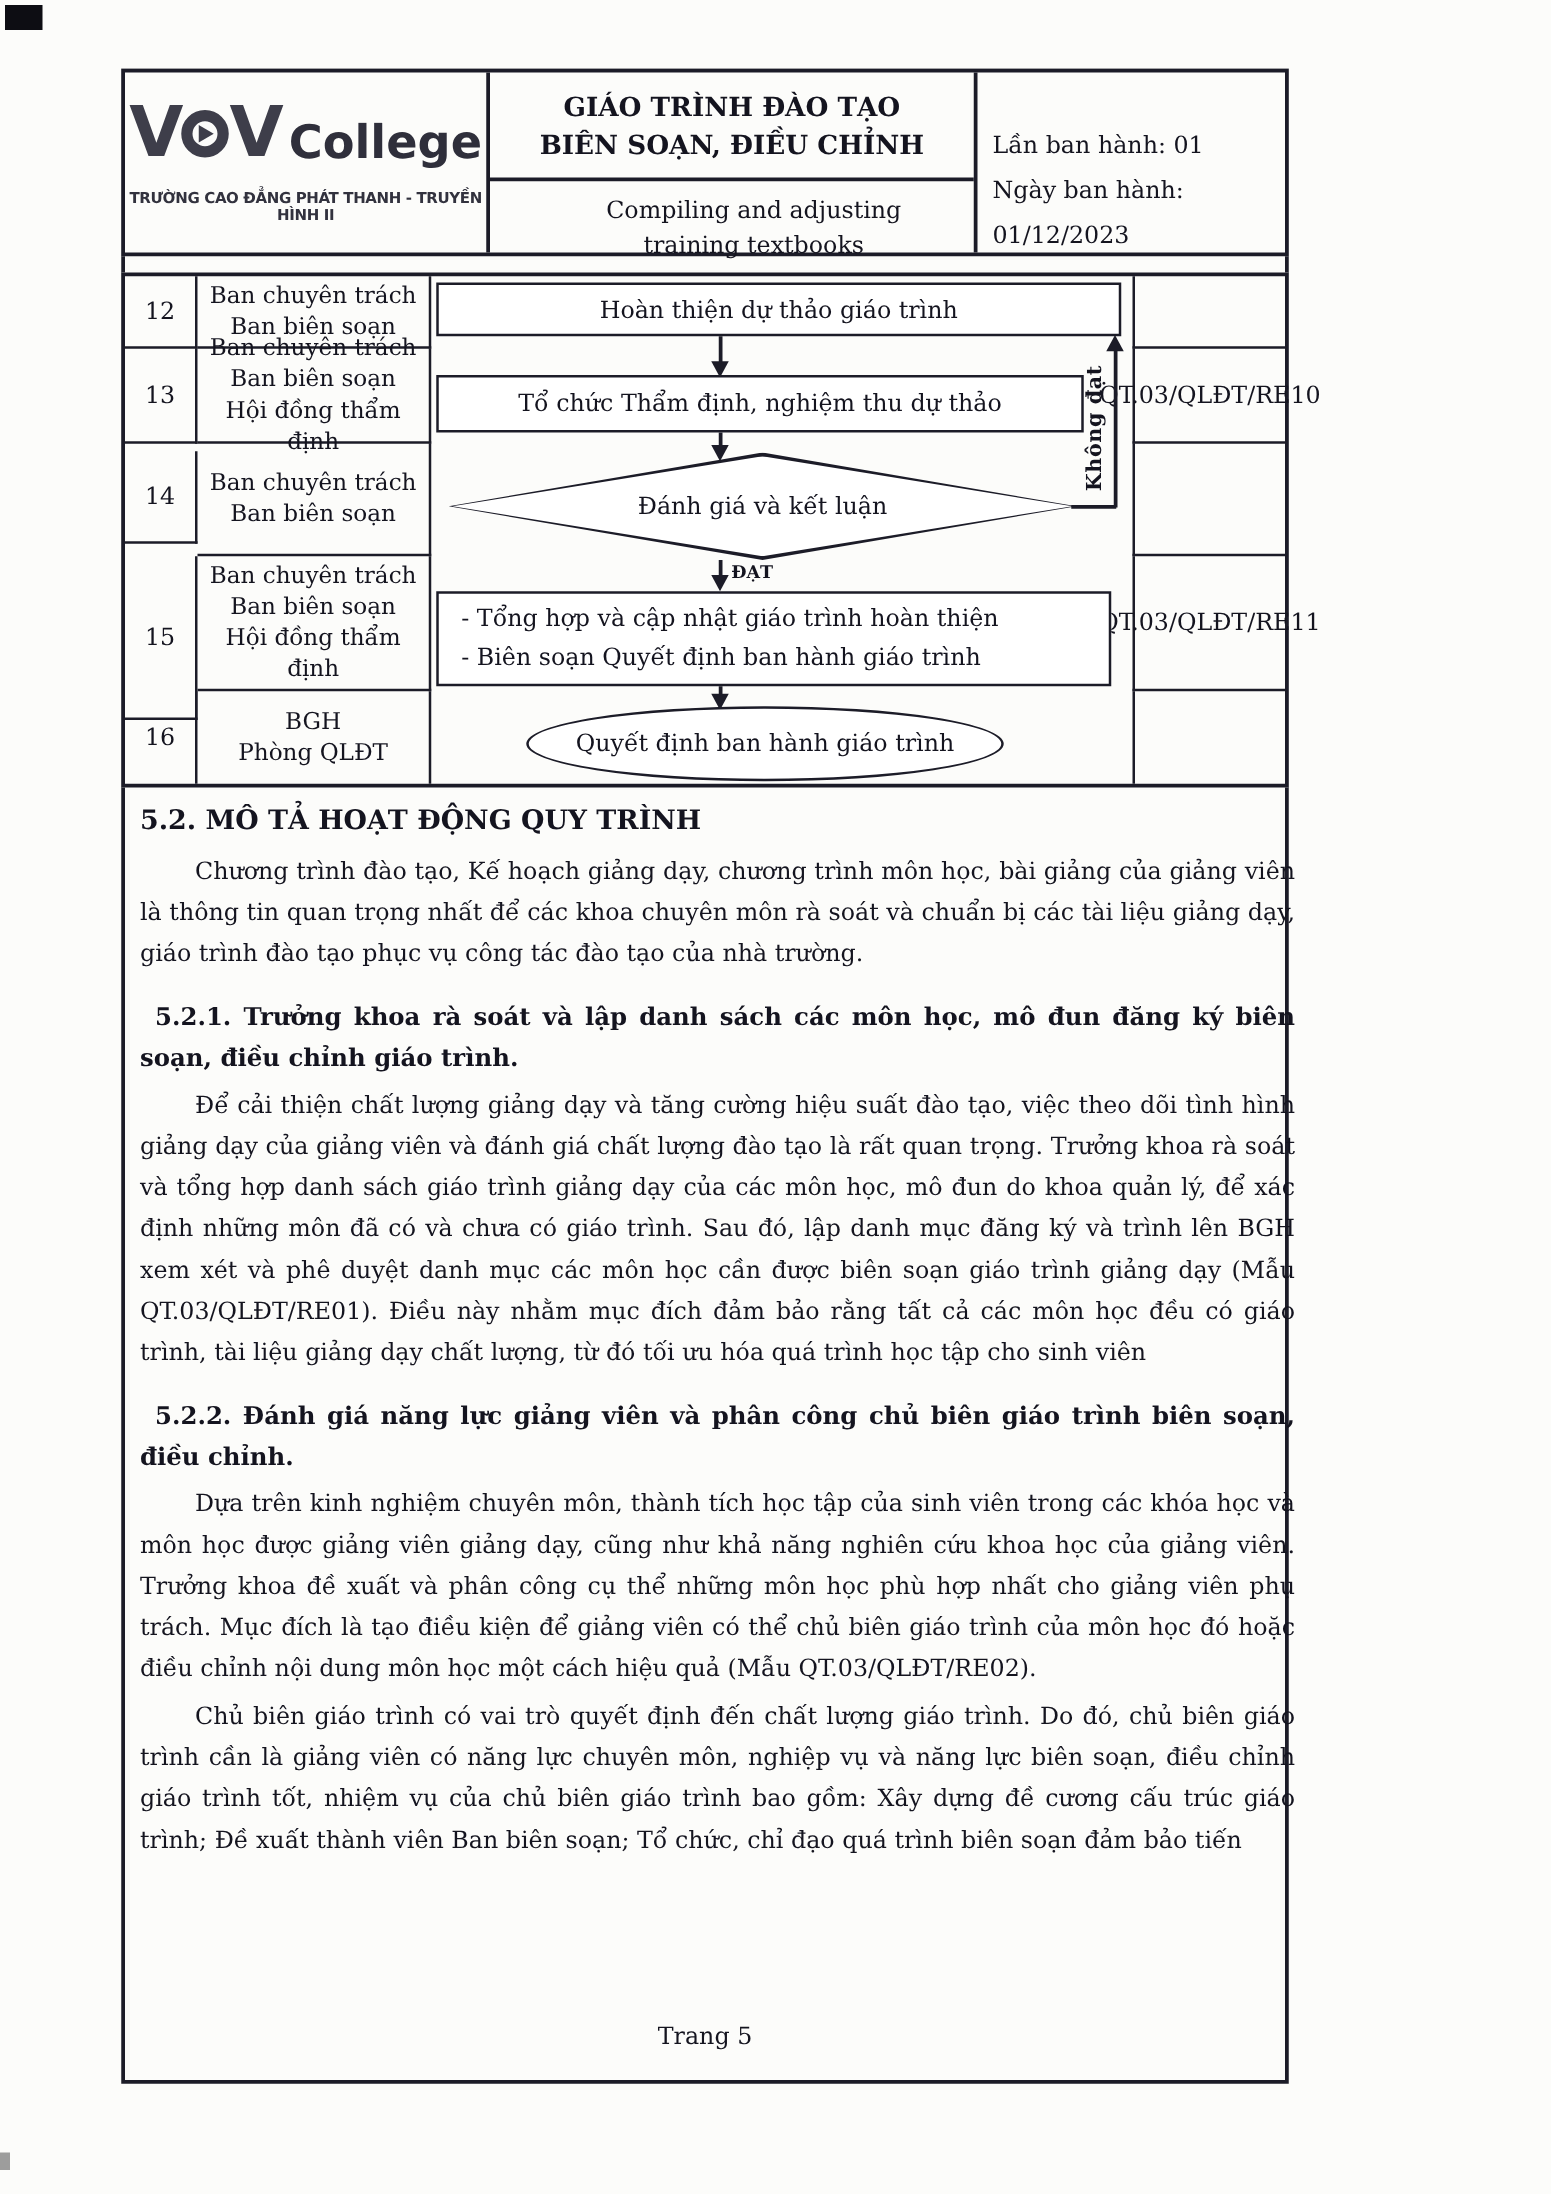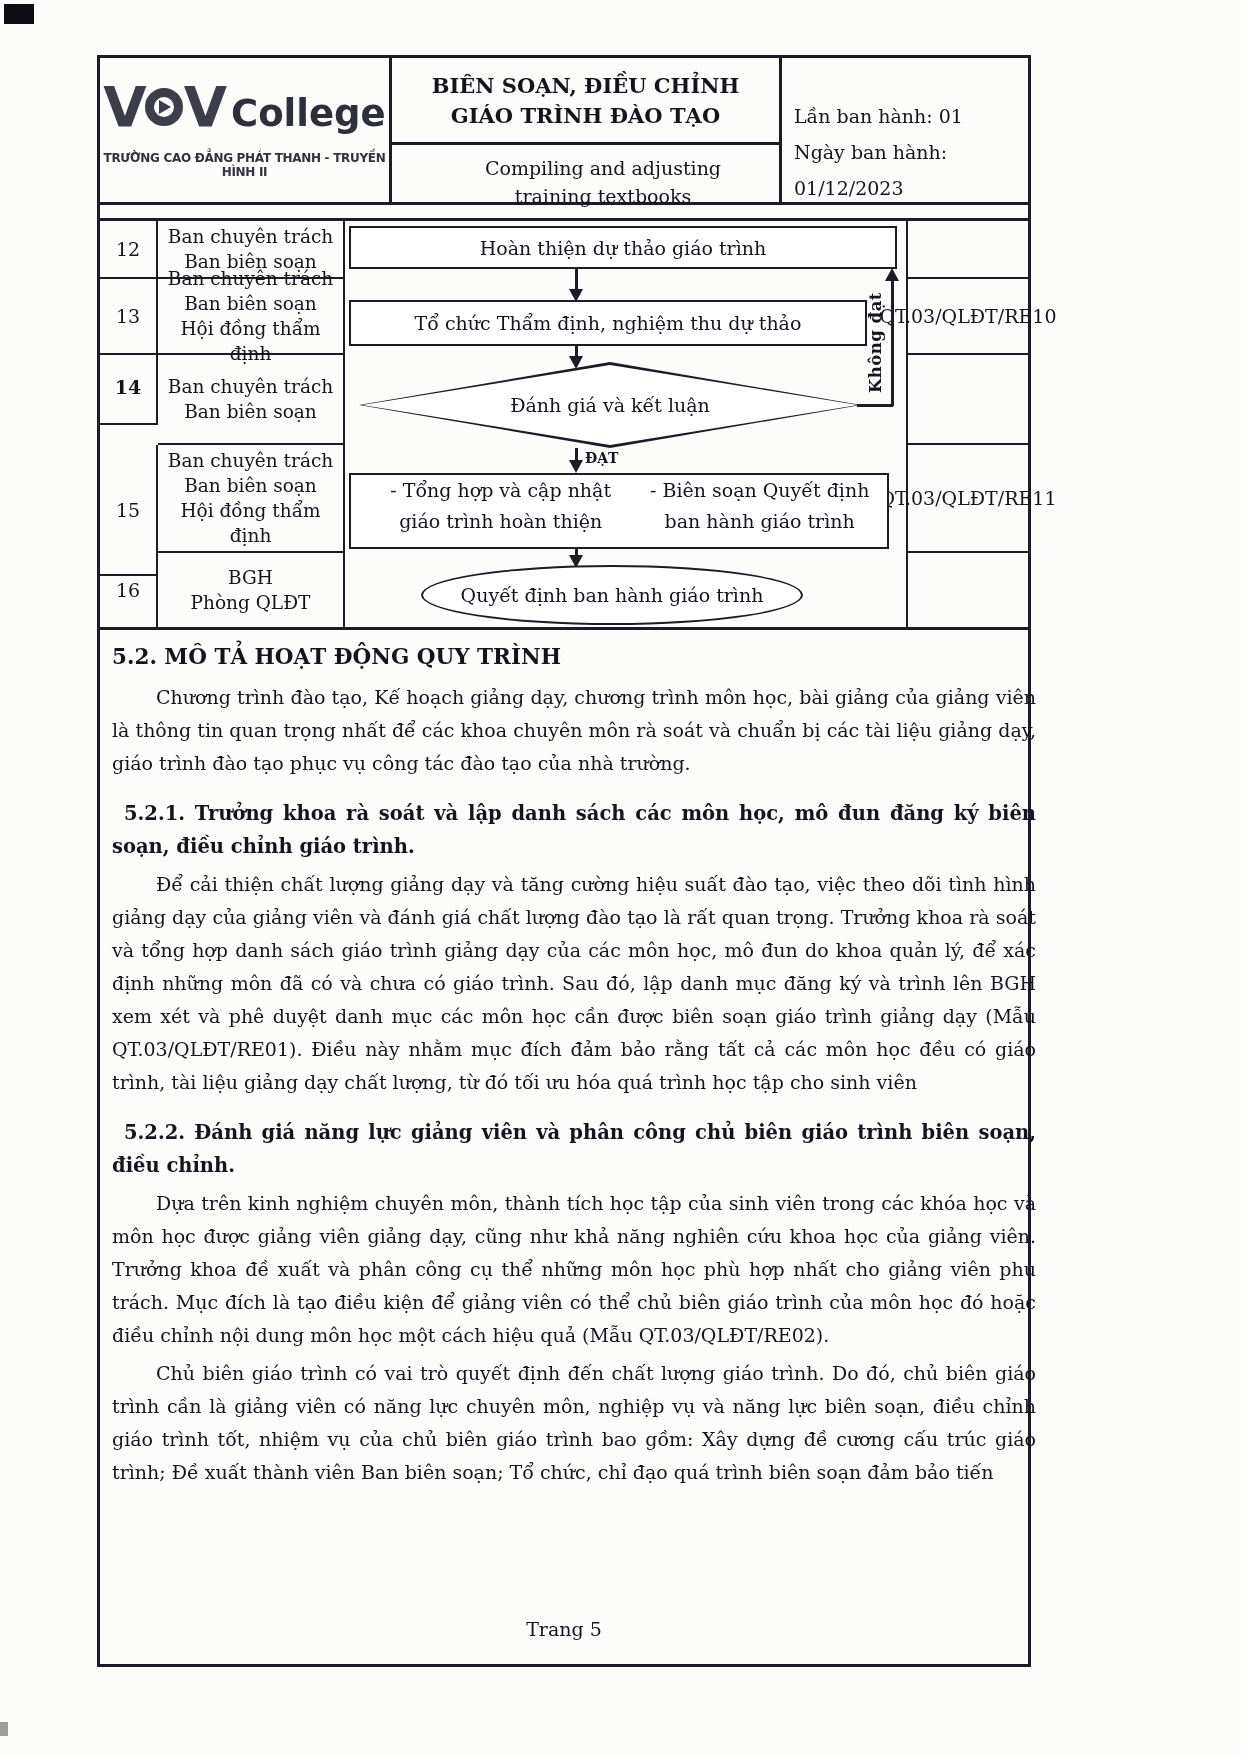--- a/index.html
+++ b/index.html
@@ -41,21 +41,21 @@
   .cell-no{left:0;width:58px;border-right:2.5px solid #1c1c28;border-bottom:2.5px solid #1c1c28;font-size:19px;}
   .cell-role{left:58px;width:187px;border-right:2.5px solid #1c1c28;border-bottom:2.5px solid #1c1c28;font-size:18.5px;line-height:25px;}
   .cell-code{left:806px;width:122px;border-left:2.5px solid #1c1c28;border-bottom:2.5px solid #1c1c28;font-size:19px;}
   .last{border-bottom:none !important;}
 
   
   .flow-canvas{position:absolute;left:245px;top:0;width:561px;height:406px;}
   .fbox{position:absolute;border:2.5px solid #1c1c28;box-sizing:border-box;background:#fff;display:flex;align-items:center;justify-content:center;text-align:center;font-size:19px;line-height:26px;}
   .rect1{left:4px;top:5px;width:548px;height:43px;}
   .rect2{left:4px;top:79px;width:518px;height:46px;}
-  .rect3{left:4px;top:252px;width:540px;height:76px;flex-direction:row;align-items:flex-start;justify-content:center;padding-left:18px;line-height:31px;}
+  .rect3{left:4px;top:252px;width:540px;height:76px;flex-direction:column;align-items:flex-start;justify-content:center;padding-left:18px;line-height:31px;}
   .oval{left:76px;top:344px;width:382px;height:60px;border-radius:50%;}
 
   .vline{position:absolute;width:2.5px;background:#1c1c28;}
   .hline{position:absolute;height:2.5px;background:#1c1c28;}
   .head-down{position:absolute;width:0;height:0;border-left:7px solid transparent;border-right:7px solid transparent;border-top:13px solid #1c1c28;}
   .head-up{position:absolute;width:0;height:0;border-left:7px solid transparent;border-right:7px solid transparent;border-bottom:13px solid #1c1c28;}
 
   .a1{left:230px;top:48px;height:22px;} .a1h{left:224px;top:68px;}
   .a2{left:230px;top:125px;height:12px;} .a2h{left:224px;top:135px;}
   .a3{left:230px;top:227px;height:14px;} .a3h{left:224px;top:239px;}
@@ -94,37 +94,37 @@
       <span class="vov-o">
           <span class="vov-play"></span>
         </span>
       <span class="vov-v">V</span>
       <span class="vov-college">College</span>
     </div>
     <div class="logo-sub">TRƯỜNG CAO ĐẲNG PHÁT THANH - TRUYỀN HÌNH II</div>
   </div>
   <div class="h-title">
     <div class="title-vn">
+      <div>GIÁO TRÌNH ĐÀO TẠO</div>
       <div>BIÊN SOẠN, ĐIỀU CHỈNH</div>
-      <div>GIÁO TRÌNH ĐÀO TẠO</div>
     </div>
     <div class="title-divider"></div>
     <div class="title-en">Compiling and adjusting training textbooks</div>
   </div>
   <div class="h-info">
     <div>Lần ban hành: 01</div>
     <div>Ngày ban hành: 01/12/2023</div>
   </div>
 </div>
 
 <div class="abs flow-table">
 
   <div class="cell cell-no" style="top:0;height:58px;">12</div>
   <div class="cell cell-no" style="top:58px;height:76px;">13</div>
-  <div class="cell cell-no" style="top:130px;height:74px;font-weight:bold;">14</div>
+  <div class="cell cell-no" style="top:140px;height:74px;">14</div>
   <div class="cell cell-no" style="top:224px;height:131px;">15</div>
   <div class="cell cell-no last" style="top:332px;height:74px;">16</div>
 
   <div class="cell cell-role" style="top:0;height:58px;">
     <div>Ban chuyên trách</div>
     <div>Ban biên soạn</div>
   </div>
   <div class="cell cell-role" style="top:58px;height:76px;">
     <div>Ban chuyên trách</div>
     <div>Ban biên soạn</div>

